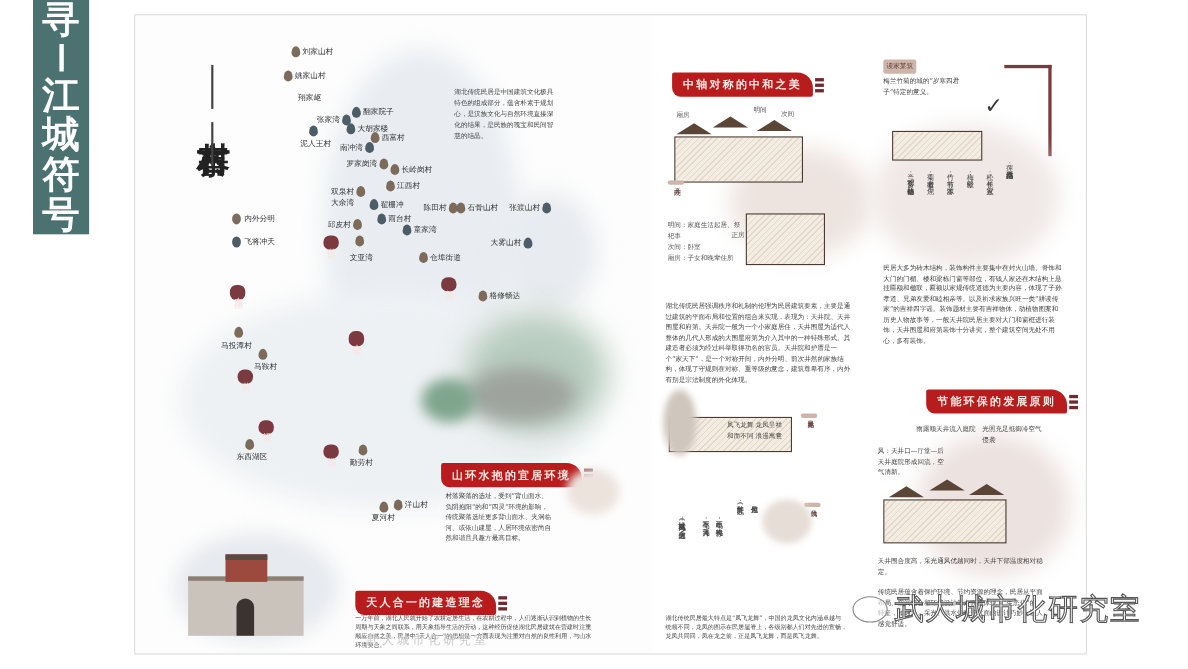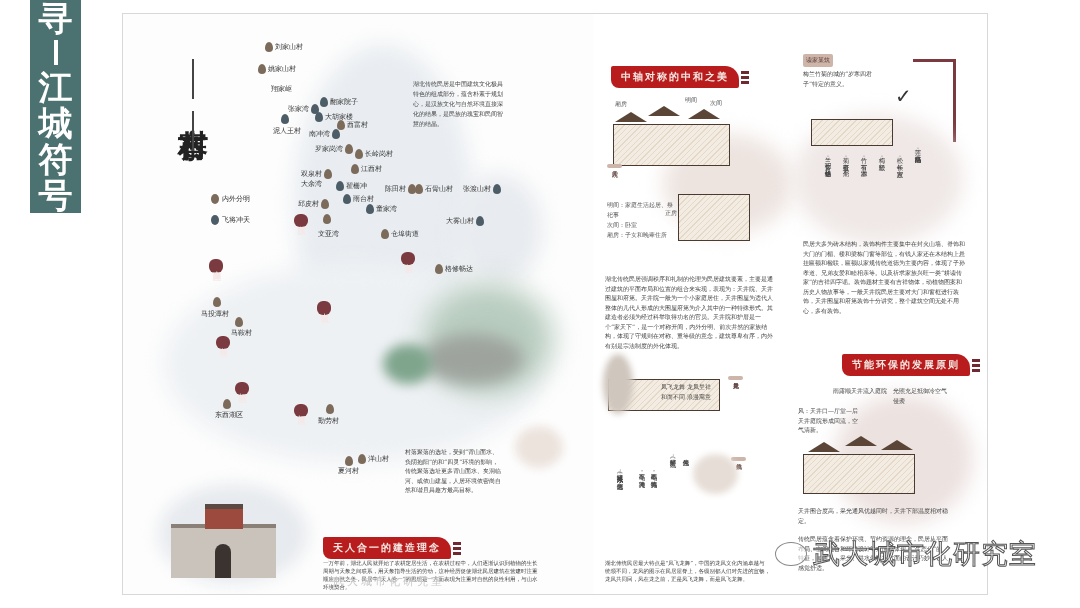--- a/index.html
+++ b/index.html
@@ -216,20 +216,21 @@
     <div class="district" style="left:86px;top:245px">东西湖区</div>
     <div class="district" style="left:194px;top:287px">中心城区</div>
     <div class="district" style="left:93px;top:322px">蔡甸区</div>
     <div class="district" style="left:112px;top:368px">汉南区</div>
     <div class="district" style="left:171px;top:390px">江夏区</div>
 
     <div class="wash" style="left:300px;top:270px;width:130px;height:110px;background:#b8ccbf;filter:blur(14px);"></div>
     <div class="wash" style="left:300px;top:320px;width:100px;height:50px;background:#9ea39e;filter:blur(8px);"></div>
     <div class="wash" style="left:260px;top:330px;width:50px;height:40px;background:#7fa58d;filter:blur(6px);"></div>
 
+    <div class="heading-ribbon" style="left:278px;top:407px;">山环水抱的宜居环境</div>
     <div class="para" style="left:282px;top:433px;width:98px;">村落聚落的选址，受到“背山面水、负阴抱阳”的和“四灵”环境的影响，传统聚落选址更多背山面水、夹洞临河、或依山建屋，人居环境依密尚自然和谐且具趣方最高目标。</div>
     <div class="wash" style="left:392px;top:412px;width:48px;height:42px;background:#ece3dd;filter:blur(4px);"></div>
 
     <div class="wash" style="left:35px;top:470px;width:150px;height:100px;background:#e7eaee;filter:blur(8px);"></div>
     <div style="position:absolute;left:48px;top:510px;width:105px;height:50px;background:#c9c3bc;border-top:4px solid #8a8078;">
       <div style="position:absolute;left:44px;top:16px;width:16px;height:34px;background:#3a3330;border-radius:8px 8px 0 0;"></div>
     </div>
     <div style="position:absolute;left:82px;top:490px;width:38px;height:20px;background:#9c4a3e;border-top:5px solid #5a4a42;"></div>
 
     <div class="heading-ribbon" style="left:200px;top:523px;">天人合一的建造理念</div>

